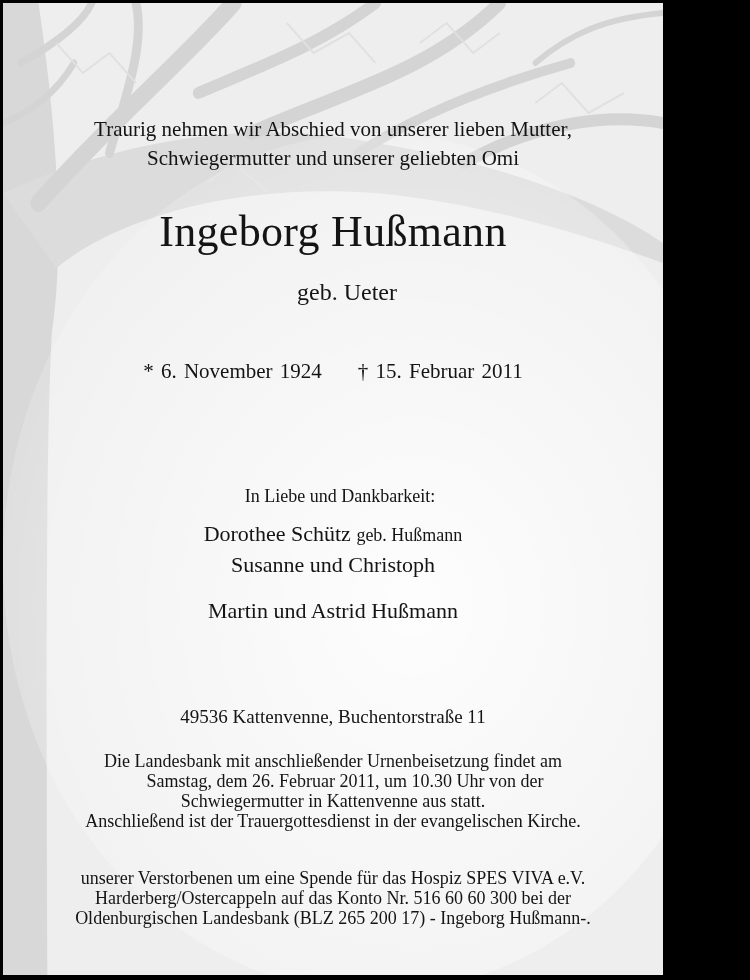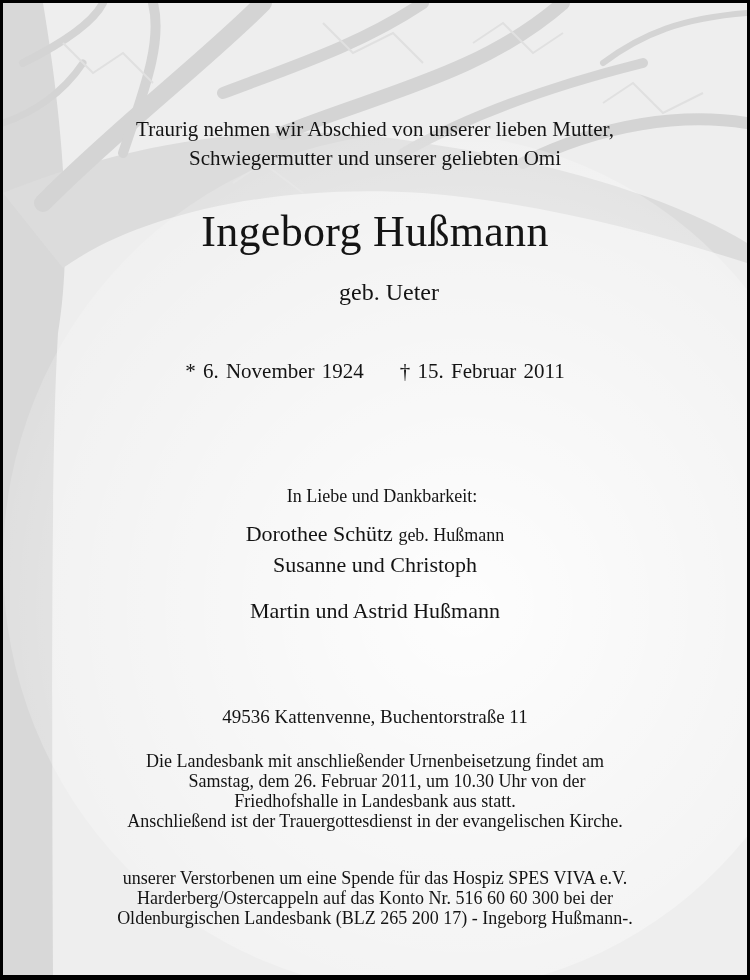--- a/index.html
+++ b/index.html
@@ -4,21 +4,21 @@
   <style>
     html, body { margin: 0; padding: 0; }
     body {
       width: 750px; height: 980px; overflow: hidden;
       background: #000;
       font-family: "Liberation Serif", "DejaVu Serif", serif;
       color: #141414;
     }
     .card {
       position: absolute; left: 3px; top: 3px;
-      width: 744px; height: 972px;
+      width: 660px; height: 972px;
       background: #f4f4f4;
       overflow: hidden;
     }
     .bg-layer { position: absolute; inset: 0; pointer-events: none; }
     .bg-layer svg { width: 100%; height: 100%; display: block; }
     .content { position: absolute; inset: 0; }
     .line {
       position: absolute; left: 0; right: 0;
       text-align: center; white-space: nowrap;
     }
@@ -95,20 +95,20 @@
       <span class="small">geb. Hußmann</span>
     </div>
     <div class="line family" style="top:594px;">
       <span>Martin und Astrid Hußmann</span>
     </div>
 
     <div class="line addr" style="top:701px;">49536 Kattenvenne, Buchentorstraße 11</div>
 
     <div class="line para" style="top:748px;">Die Landesbank mit anschließender Urnenbeisetzung findet am</div>
     <div class="line para" style="top:768px;margin-left:24px;">Samstag, dem 26. Februar 2011, um 10.30 Uhr von der</div>
-    <div class="line para" style="top:788px;">Friedhofshalle in Landesbank aus statt.</div>
+    <div class="line para" style="top:788px;">Schwiegermutter in Kattenvenne aus statt.</div>
     <div class="line para" style="top:808px;">Anschließend ist der Trauergottesdienst in der evangelischen Kirche.</div>
 
     <div class="line para" style="top:865px;">unserer Verstorbenen um eine Spende für das Hospiz SPES VIVA e.V.</div>
     <div class="line para" style="top:885px;">Harderberg/Ostercappeln auf das Konto Nr. 516 60 60 300 bei der</div>
     <div class="line para" style="top:905px;">Oldenburgischen Landesbank (BLZ 265 200 17) - Ingeborg Hußmann-.</div>
   </div>
 </div>
 
 </body></html>

